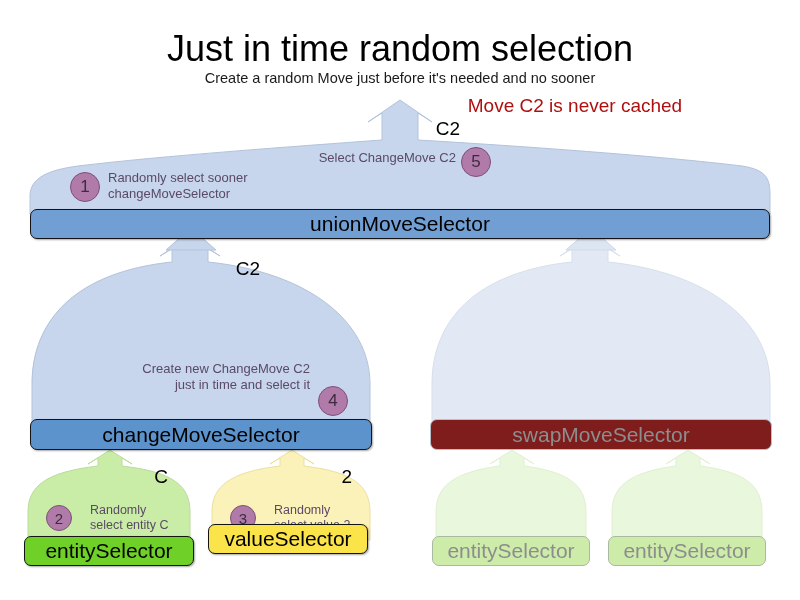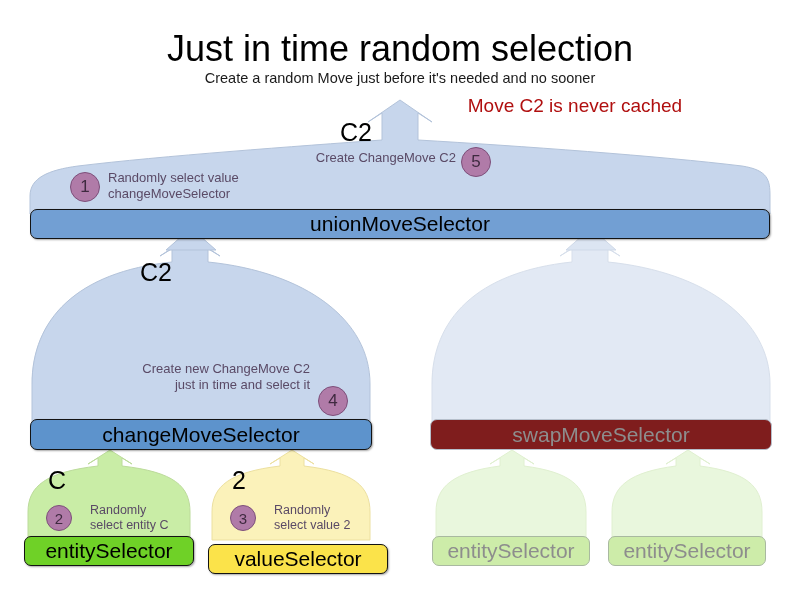--- a/index.html
+++ b/index.html
@@ -55,38 +55,38 @@
     background:#7f1d1d;border:1.3px solid #b6bfcb;
     font-size:21px;color:#8d8d8d;
   }
   #entity-bar-1{
     left:24px;top:536px;width:170px;height:30px;
     background:#6fd127;border:1.6px solid #131313;
     font-size:21px;color:#000;
     box-shadow:1px 1px 2px rgba(0,0,0,0.35);
   }
   #value-bar{
-    left:208px;top:544px;width:180px;height:30px;
+    left:208px;top:524px;width:160px;height:30px;
     background:#fbe34a;border:1.6px solid #131313;
     font-size:21px;color:#000;
     box-shadow:1px 1px 2px rgba(0,0,0,0.35);
   }
   #entity-bar-2{
     left:432px;top:536px;width:158px;height:30px;
     background:#cdeca9;border:1.3px solid #a9b9a0;
     font-size:21px;color:#8d8d8d;
   }
   #entity-bar-3{
     left:608px;top:536px;width:158px;height:30px;
     background:#cdeca9;border:1.3px solid #a9b9a0;
     font-size:21px;color:#8d8d8d;
   }
 
   
-  .glyph{font-size:25px;color:#000;text-align:left;}
+  .glyph{font-size:19px;color:#000;text-align:right;}
   #glyph-union{left:340px;top:118px;width:120px;}
   #glyph-change{left:140px;top:258px;width:120px;}
   #glyph-entity{left:48px;top:466px;width:120px;}
   #glyph-value{left:232px;top:466px;width:120px;}
 
   
   .badge{
     position:absolute;
     width:30px;height:30px;border-radius:50%;
     background:#b07ba8;border:1.6px solid #7d4f7a;
@@ -215,25 +215,25 @@
   <div class="txt" id="subtitle">Create a random Move just before it's needed and no sooner</div>
   <div class="txt" id="title">Just in time random selection</div>
   <div class="txt" id="note"><span>Move C2 is never cached</span></div>
 
   <div class="txt glyph" id="glyph-union">C2</div>
   <div class="txt glyph" id="glyph-change">C2</div>
   <div class="txt glyph" id="glyph-entity">C</div>
   <div class="txt glyph" id="glyph-value">2</div>
 
   <div class="badge" id="badge-1">1</div>
-  <div class="txt anno" id="anno-1">Randomly select value
+  <div class="txt anno" id="anno-1">Randomly select sooner
 changeMoveSelector</div>
 
   <div class="badge" id="badge-5">5</div>
-  <div class="txt anno" id="anno-5">Create ChangeMove C2</div>
+  <div class="txt anno" id="anno-5">Select ChangeMove C2</div>
 
   <div class="badge" id="badge-4">4</div>
   <div class="txt anno" id="anno-4">Create new ChangeMove C2
 just in time and select it</div>
 
   <div class="badge badge-sm" id="badge-2">2</div>
   <div class="txt anno anno-sm" id="anno-2">Randomly
 select entity C</div>
 
   <div class="badge badge-sm" id="badge-3">3</div>

